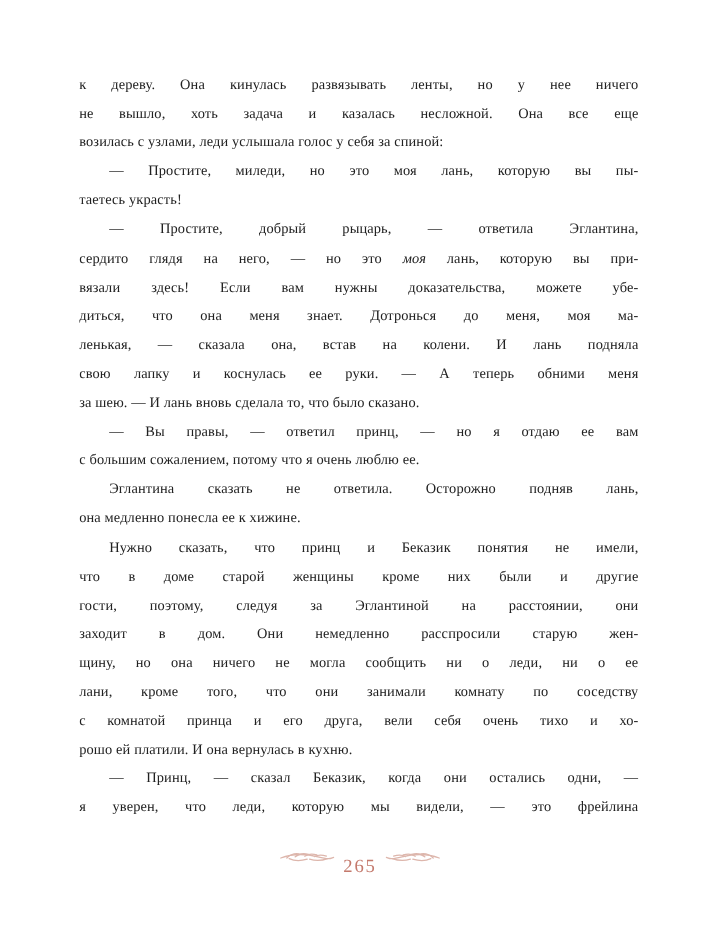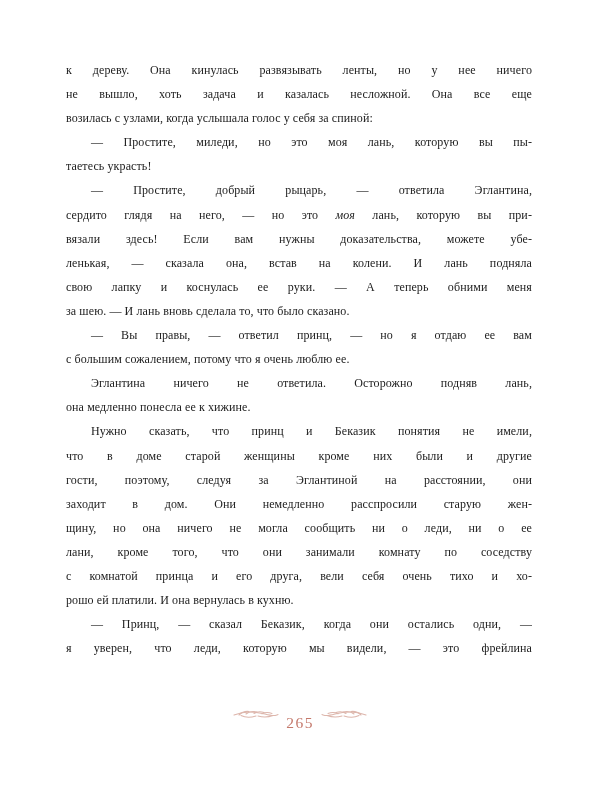--- a/index.html
+++ b/index.html
@@ -61,32 +61,33 @@
   .orn.flip { transform: scaleX(-1); }
 </style>
 </head>
 <body>
 
 <div class="page">
 
   <div class="textblock" id="text-block">
       <div class="line">к дереву. Она кинулась развязывать ленты, но у нее ничего</div>
       <div class="line">не вышло, хоть задача и казалась несложной. Она все еще</div>
-      <div class="line last">возилась с узлами, когда услышала голос у себя за спиной:</div>
+      <div class="line last">возилась с узлами, леди услышала голос у себя за спиной:</div>
       <div class="line indent">— Простите, миледи, но это моя лань, которую вы пы-</div>
       <div class="line last">таетесь украсть!</div>
       <div class="line indent">— Простите, добрый рыцарь, — ответила Эглантина,</div>
       <div class="line"><span class="">сердито глядя на него, — но это </span><span class="em">моя</span><span class=""> лань, которую вы при-</span></div>
       <div class="line">вязали здесь! Если вам нужны доказательства, можете убе-</div>
+      <div class="line">диться, что она меня знает. Дотронься до меня, моя ма-</div>
       <div class="line">ленькая, — сказала она, встав на колени. И лань подняла</div>
       <div class="line">свою лапку и коснулась ее руки. — А теперь обними меня</div>
       <div class="line last">за шею. — И лань вновь сделала то, что было сказано.</div>
       <div class="line indent">— Вы правы, — ответил принц, — но я отдаю ее вам</div>
       <div class="line last">с большим сожалением, потому что я очень люблю ее.</div>
-      <div class="line indent">Эглантина ничего не ответила. Осторожно подняв лань,</div>
+      <div class="line indent">Эглантина сказать не ответила. Осторожно подняв лань,</div>
       <div class="line last">она медленно понесла ее к хижине.</div>
       <div class="line indent">Нужно сказать, что принц и Беказик понятия не имели,</div>
       <div class="line">что в доме старой женщины кроме них были и другие</div>
       <div class="line">гости, поэтому, следуя за Эглантиной на расстоянии, они</div>
       <div class="line">заходит в дом. Они немедленно расспросили старую жен-</div>
       <div class="line">щину, но она ничего не могла сообщить ни о леди, ни о ее</div>
       <div class="line">лани, кроме того, что они занимали комнату по соседству</div>
       <div class="line">с комнатой принца и его друга, вели себя очень тихо и хо-</div>
       <div class="line last">рошо ей платили. И она вернулась в кухню.</div>
       <div class="line indent">— Принц, — сказал Беказик, когда они остались одни, —</div>

